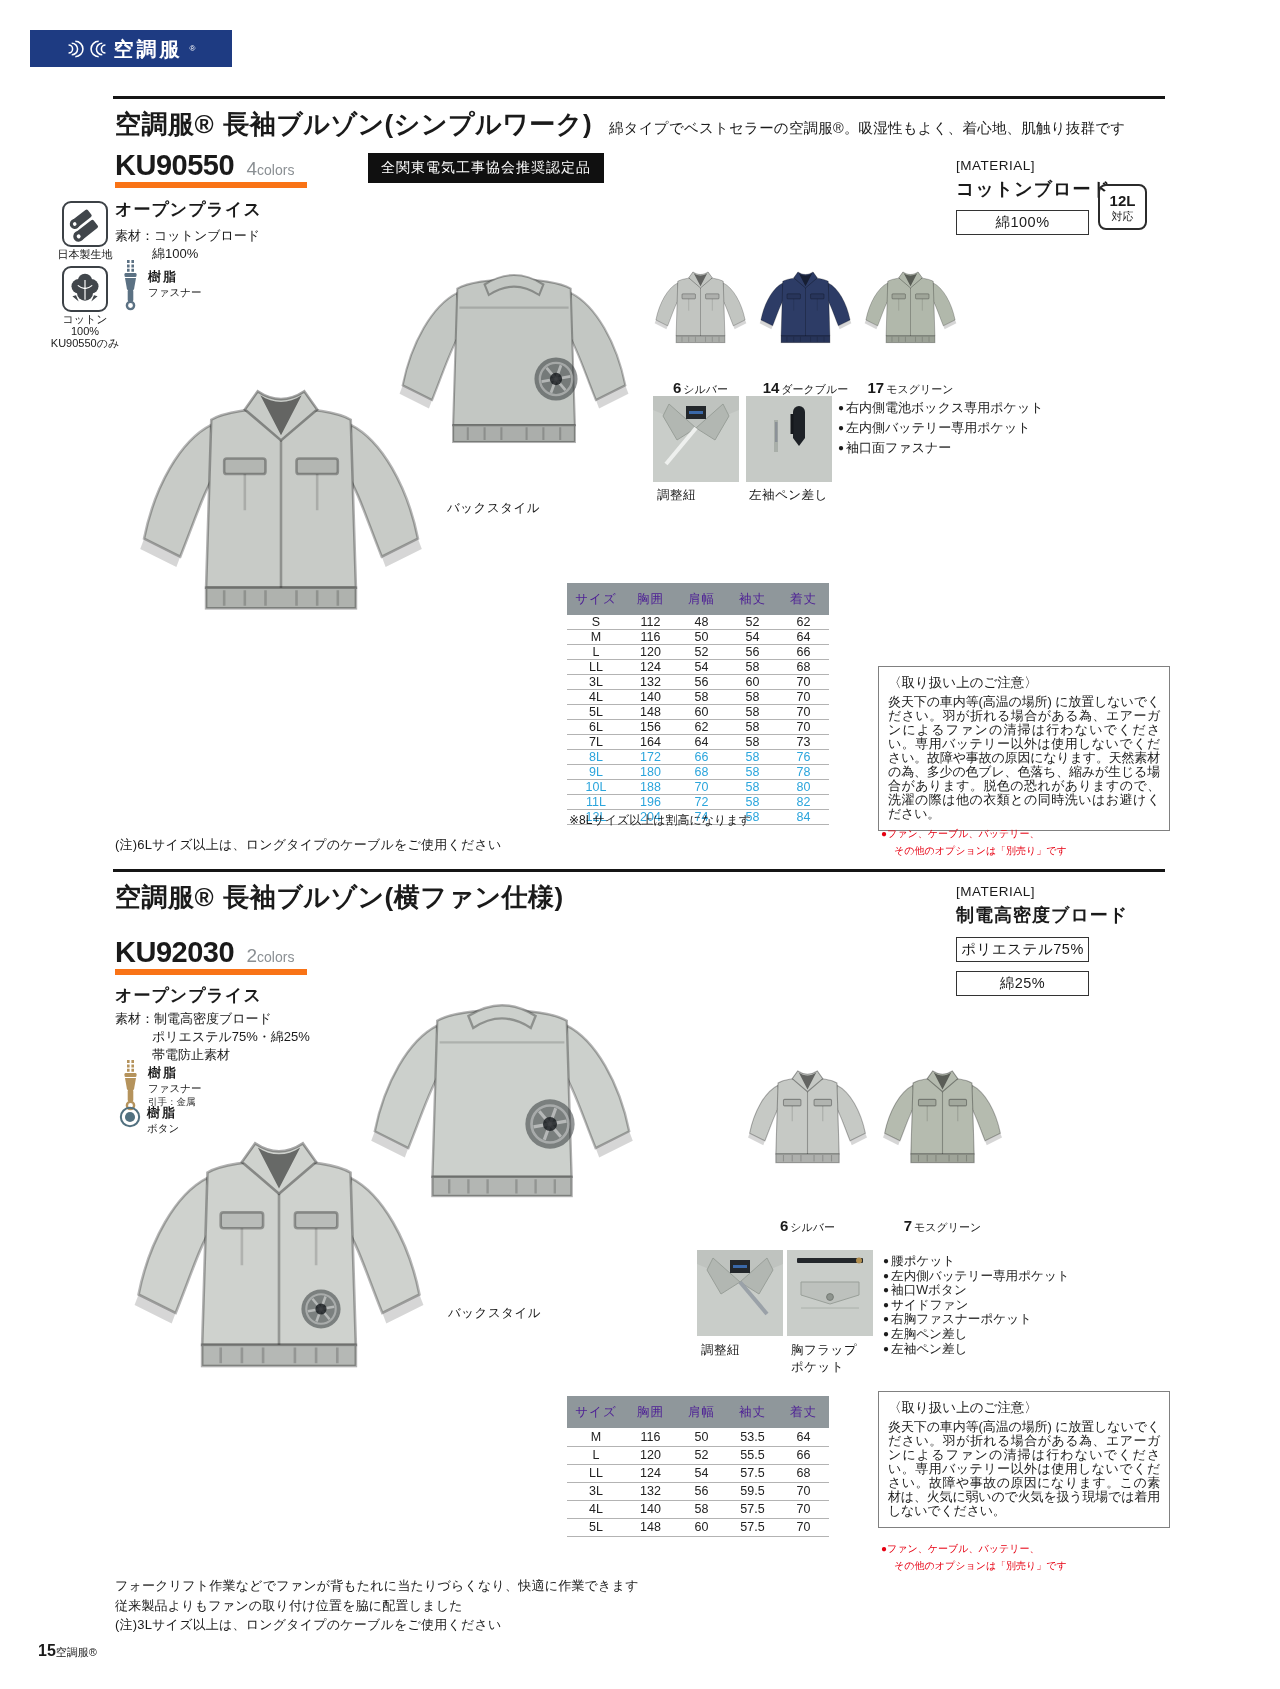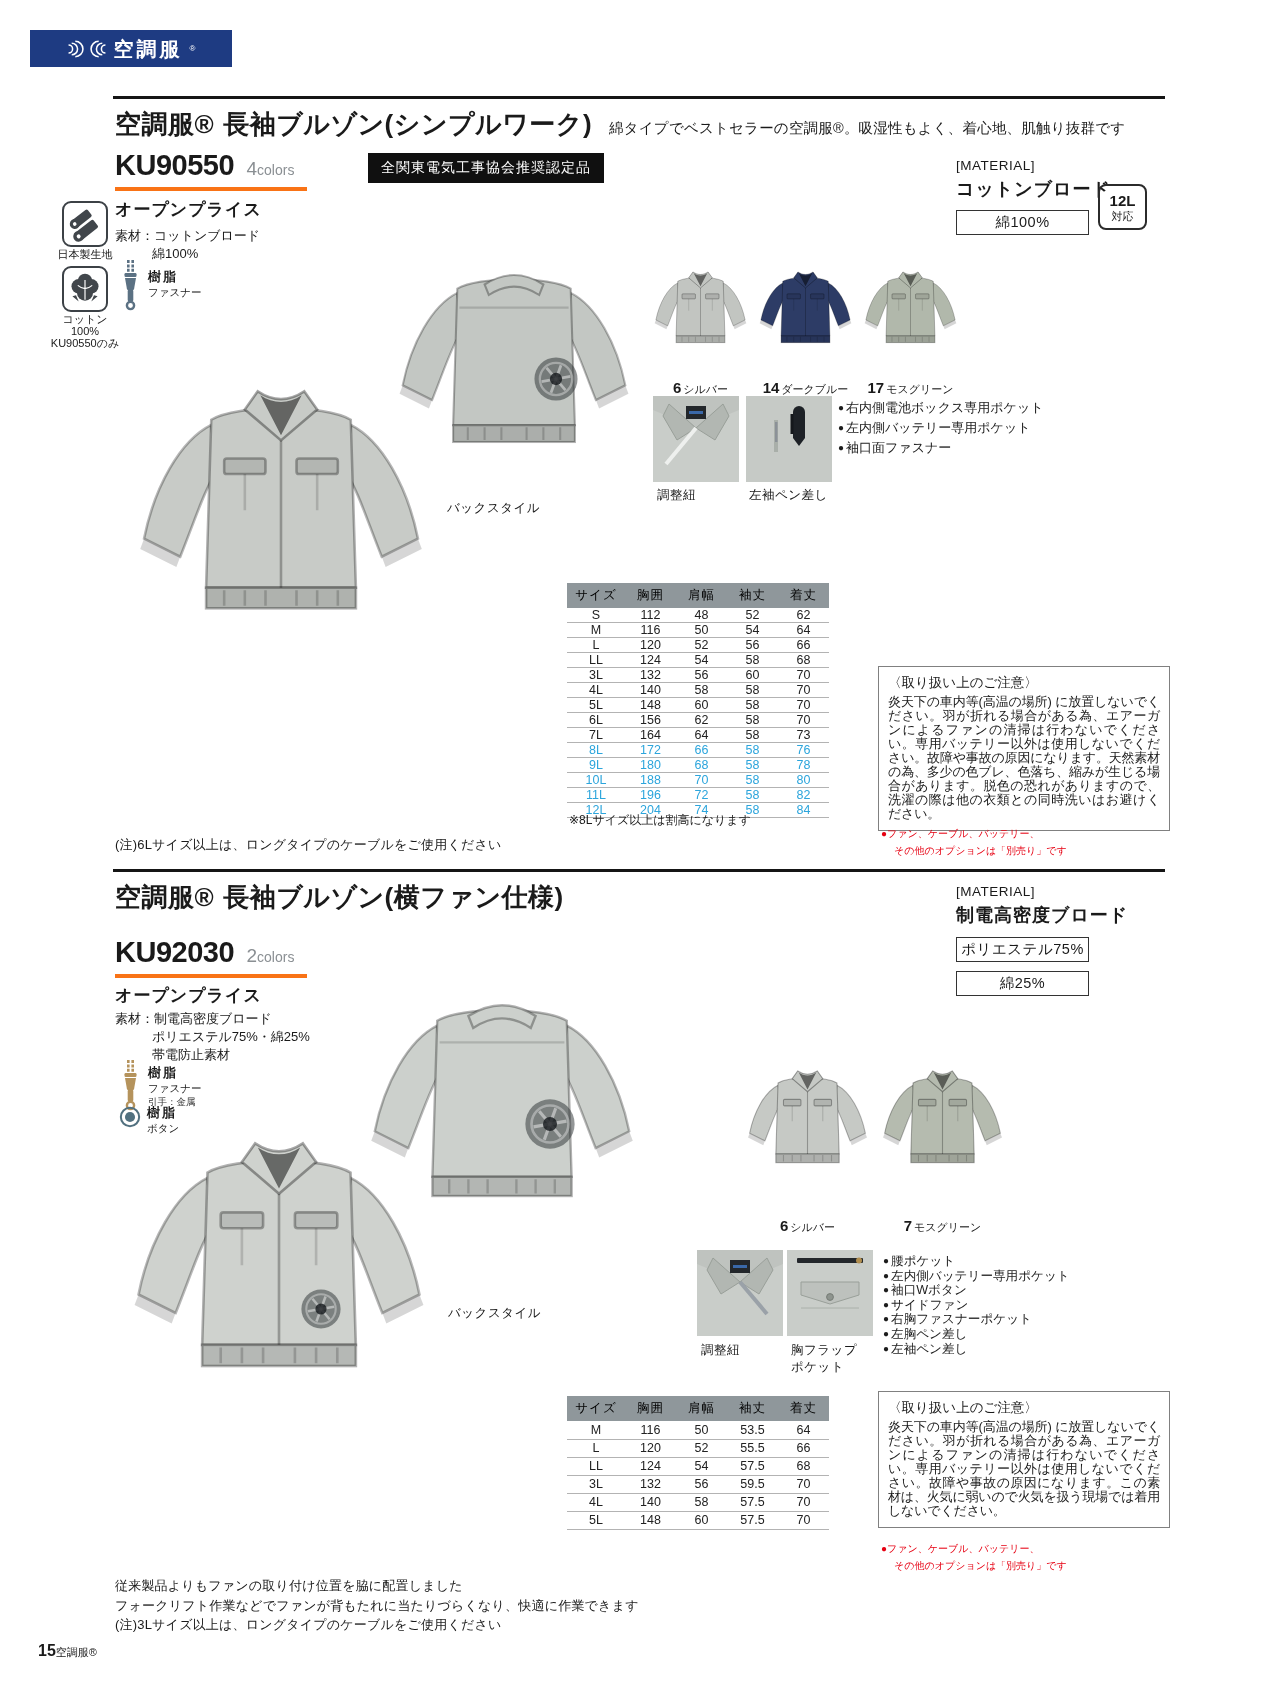--- a/index.html
+++ b/index.html
@@ -11,21 +11,21 @@
   .banner{left:30px;top:30px;width:202px;height:37px;background:var(--accent-blue,#1e3b82);display:flex;align-items:center;justify-content:center;gap:7px}
   .banner .swirl{width:40px;height:18px;display:block}
   .banner .brand{color:#fff;font-size:20px;font-weight:bold;letter-spacing:3px;line-height:1}
   .banner .reg{color:#fff;font-size:8px;vertical-align:sub}
 
   
   .rule{height:3px;background:#151515;width:1052px;left:113px}
   .title-row{display:flex;align-items:baseline;gap:9px;white-space:nowrap}
   .sec-brand,.sec-name{font-size:26px;font-weight:bold;letter-spacing:.5px}
   .sec-tagline{font-size:14.5px;margin-left:8px;letter-spacing:.2px}
-  .code-block{width:192px;border-bottom:4px solid #f97316;padding-bottom:5px;white-space:nowrap}
+  .code-block{width:192px;border-bottom:6px solid #f97316;white-space:nowrap}
   .code{font-size:29px;font-weight:bold;letter-spacing:-.5px}
   .cnum{font-size:19px;color:#8a8f93;margin-left:8px}
   .cword{font-size:14px;color:#8a8f93}
   .price{font-size:17px;font-weight:bold;letter-spacing:1px}
   .mat-line{font-size:13px}
   .cert-badge{background:#101010;color:#fff;font-size:14px;padding:6px 13px;letter-spacing:1px}
   .mat-header{font-size:13.5px;letter-spacing:.5px}
   .mat-name{font-size:18px;font-weight:bold;margin-top:4px;letter-spacing:1px}
   .mat-box{width:133px;height:25px;border:1px solid #333;font-size:14.5px;display:flex;align-items:center;justify-content:center;letter-spacing:.5px}
   .cap-badge{width:49px;height:46px;border:2px solid #2b2b2b;border-radius:8px;text-align:center;padding-top:5px;line-height:1.2}
@@ -68,21 +68,21 @@
 
   
   .dphoto{width:86px;height:86px;display:block}
   .feature-list{list-style:none;font-size:13px;color:#1c1c1c}
   .fl1 li{line-height:20px}
   .fl2 li{line-height:14.6px;font-size:12.6px}
   .feature-list li::before{content:"●";font-size:10px;margin-right:2px;vertical-align:1px}
 
   
   .size-table{border-collapse:collapse;width:262px;text-align:center;color:#222}
-  .size-table th{background:var(--table-header,#8f979b);color:#000000;font-weight:normal;font-size:12.5px;height:25px;letter-spacing:1px}
+  .size-table th{background:var(--table-header,#8f979b);color:#4c1d95;font-weight:normal;font-size:12.5px;height:32px;letter-spacing:1px}
   .size-table th:first-child{width:58px}
   .size-table td{font-size:12.5px;border-bottom:1px solid #b3b3b3;height:14.8px}
   .t2 td{height:18px}
   .size-table tr.hl td{color:var(--hl-blue,#2ca5dc)}
   .table-note{font-size:12px}
 
   
   .caution{width:292px;border:1px solid #808080;padding:7px 9px 9px 9px;background:#fff}
   .caution-title{font-size:13.5px;font-weight:normal;margin-bottom:3px}
   .caution-body{font-size:13px;line-height:14px;text-align:justify;letter-spacing:-.2px}
@@ -642,21 +642,21 @@
 <div class="abs caution" style="left:878px;top:1391px">
   <div class="caution-title">〈取り扱い上のご注意〉</div>
   <div class="caution-body">炎天下の車内等(高温の場所) に放置しないでください。羽が折れる場合がある為、エアーガンによるファンの清掃は行わないでください。専用バッテリー以外は使用しないでください。故障や事故の原因になります。この素材は、火気に弱いので火気を扱う現場では着用しないでください。</div>
 </div>
 <div class="abs red-note" style="left:881px;top:1541px">
   <div>●ファン、ケーブル、バッテリー、</div>
   <div class="rn2">その他のオプションは「別売り」です</div>
 </div>
 
 <div class="abs plain-note" style="left:115px;top:1576px">
+  <div>フォークリフト作業などでファンが背もたれに当たりづらくなり、快適に作業できます</div>
   <div>従来製品よりもファンの取り付け位置を脇に配置しました</div>
-  <div>フォークリフト作業などでファンが背もたれに当たりづらくなり、快適に作業できます</div>
   <div>(注)3Lサイズ以上は、ロングタイプのケーブルをご使用ください</div>
 </div>
 
 <div class="abs footer" style="left:38px;top:1642px">
   <span class="page-num">15</span>
   <span class="footer-brand">空調服®</span>
 </div>
 
 </body></html>

